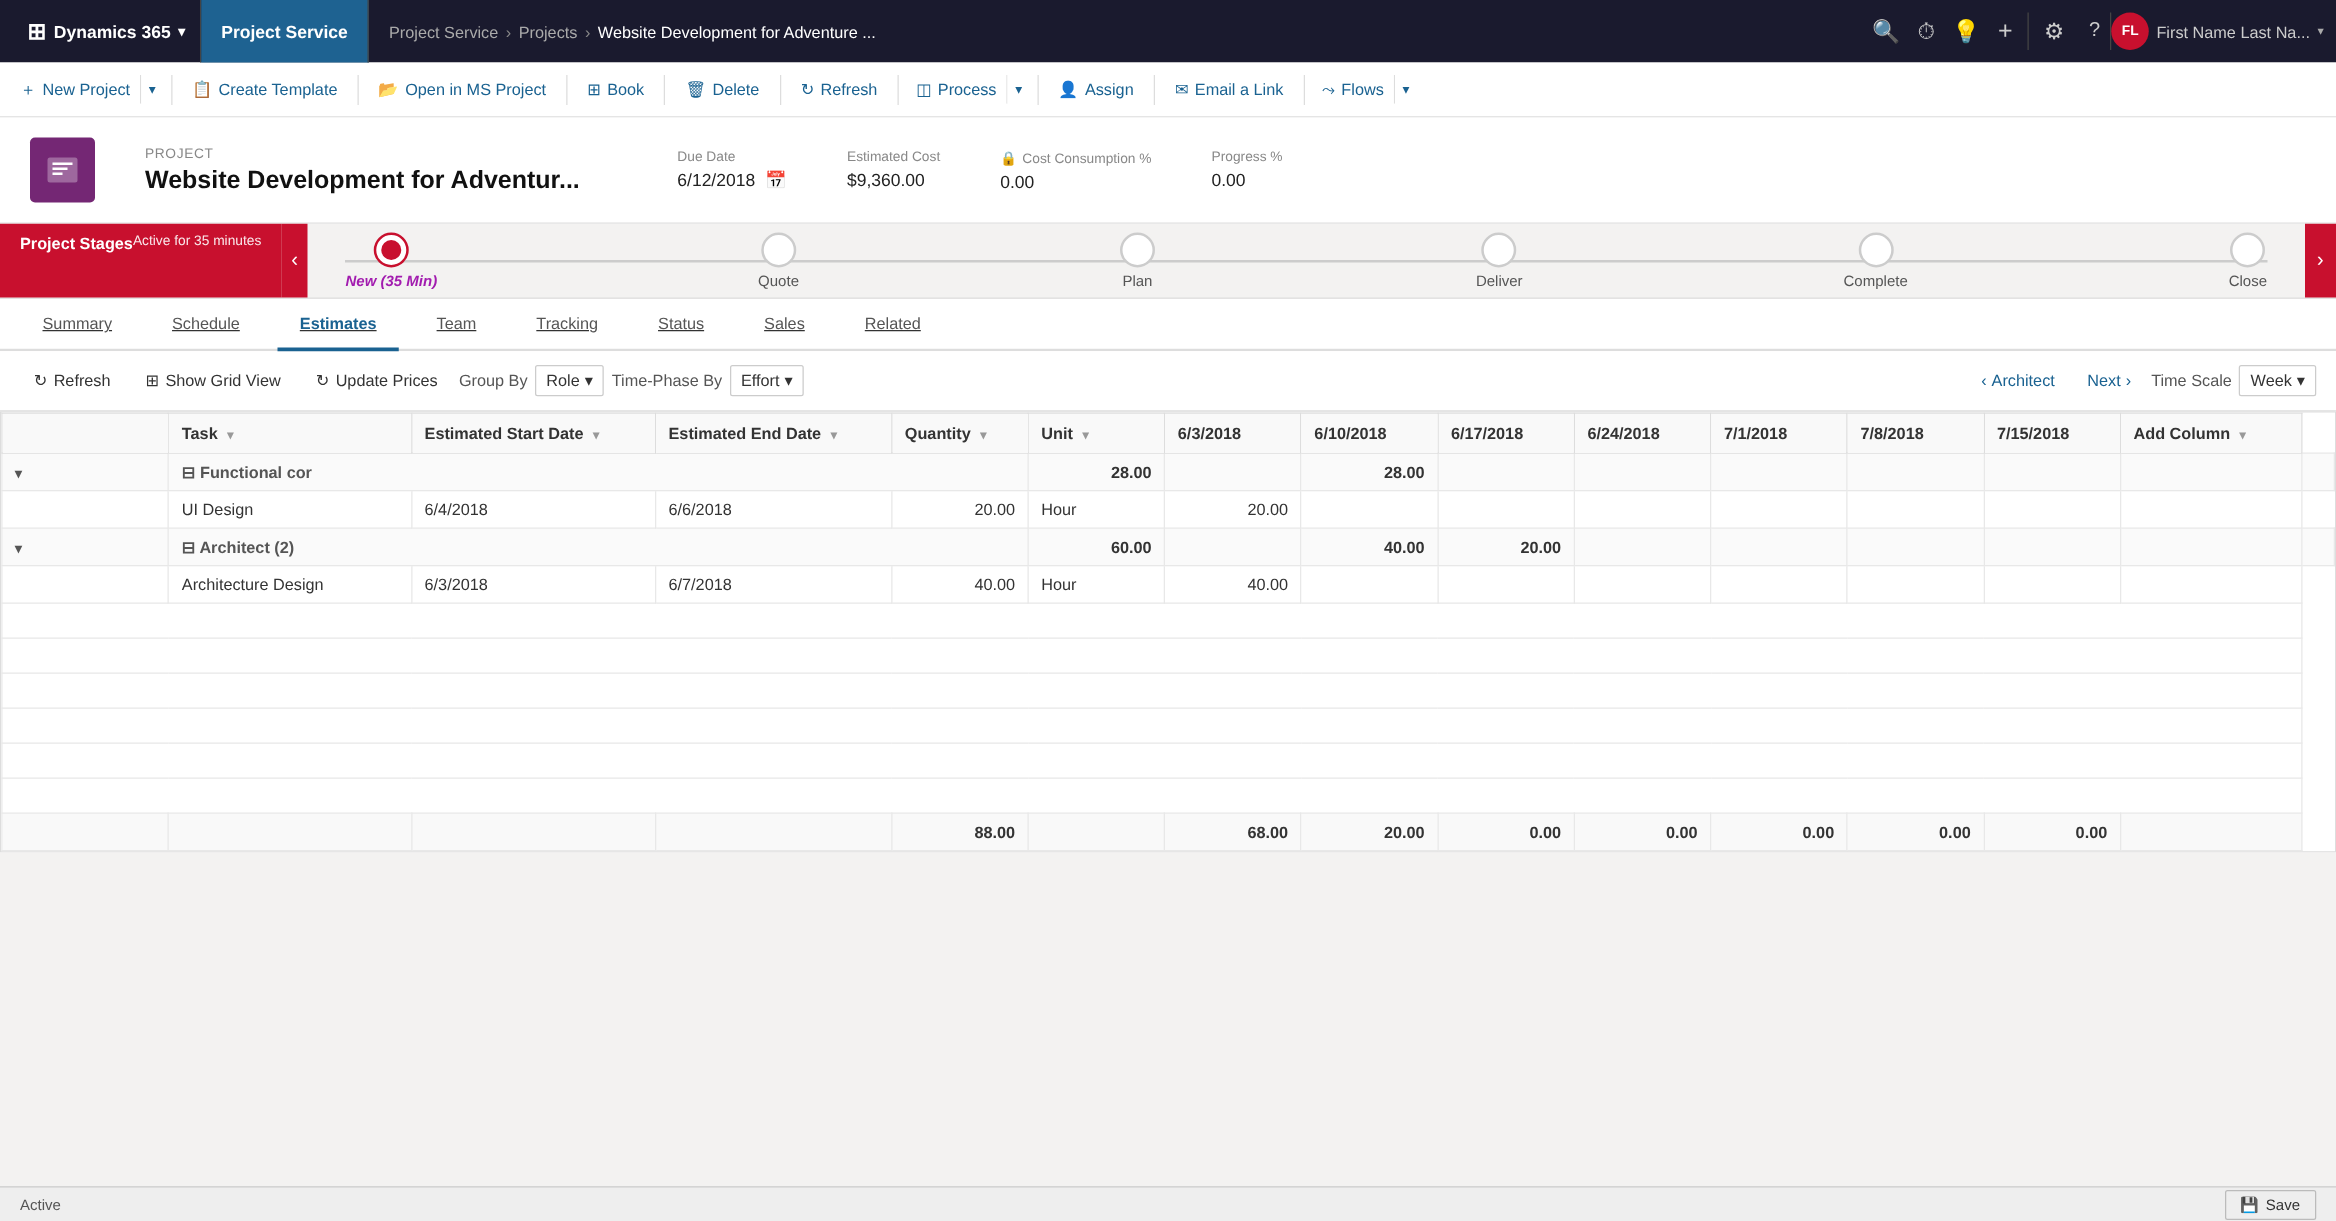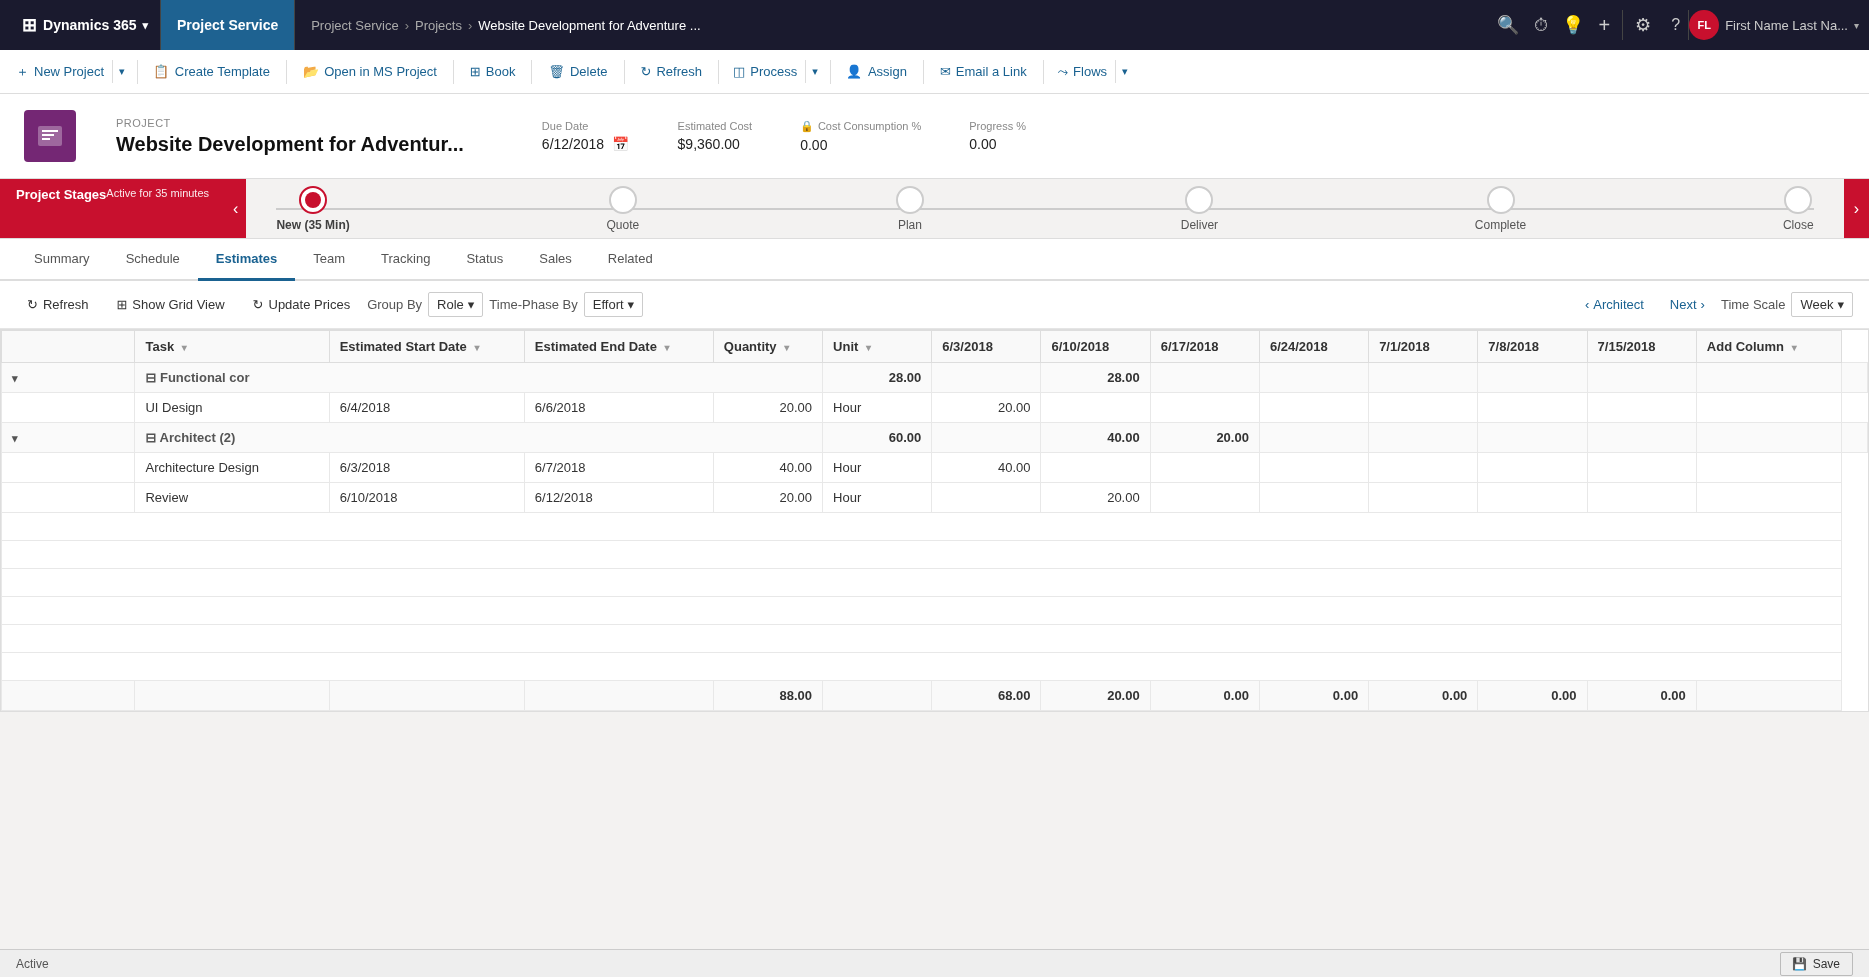--- a/index.html
+++ b/index.html
@@ -130,42 +130,42 @@
     }
     .stage-circle.active {
       border-color: #c8102e; background: #fff;
     }
     .stage-circle.active::after {
       content: ''; width: 16px; height: 16px;
       border-radius: 50%; background: #c8102e;
       position: absolute;
     }
     .stage-name { font-size: 12px; color: #555; }
-    .stage-name.active { color: #404040; font-weight: 600; }
+    .stage-name.active { color: #a21caf; font-weight: 600; font-style: italic; }
     .stage-chevron-right {
       background: #c8102e; color: #fff; border: none;
       height: 100%; padding: 0 10px; cursor: pointer; font-size: 16px;
       display: flex; align-items: center; flex-shrink: 0;
     }
     .stages-track {
       display: flex; align-items: center; flex: 1; padding: 0 30px;
       position: relative;
     }
     .stages-track-line {
       position: absolute; top: 50%; left: 30px; right: 30px;
       height: 2px; background: #ccc; transform: translateY(-50%);
     }
     .stages-track-steps {
       display: flex; justify-content: space-between; width: 100%; position: relative; z-index: 1;
     }
 
     
     .tabs-bar {
       background: #fff; border-bottom: 2px solid #ddd;
-      display: flex; padding: 0 16px; gap: 0;
+      display: flex; padding: 0 16px; gap: 12px; text-decoration: underline;
     }
     .tab {
       padding: 12px 18px; font-size: 13px; color: #555;
       cursor: pointer; border-bottom: 3px solid transparent;
       margin-bottom: -2px;
     }
     .tab.active { color: #1a6291; border-bottom-color: #1a6291; font-weight: 600; }
 
     
     .estimates-content { background: #fff; margin: 0; padding: 0; }
@@ -581,36 +581,20 @@
       <td class="numeric">40.00</td>
       <td class="numeric"></td>
       <td class="numeric"></td>
       <td class="numeric"></td>
       <td class="numeric"></td>
       <td class="numeric"></td>
       <td class="numeric"></td>
       <td></td>
     </tr>
           <tr>
-      <td></td>
-      <td>Review</td>
-      <td>6/10/2018</td>
-      <td>6/12/2018</td>
-      <td class="numeric">20.00</td>
-      <td>Hour</td>
-      <td class="numeric"></td>
-      <td class="numeric">20.00</td>
-      <td class="numeric"></td>
-      <td class="numeric"></td>
-      <td class="numeric"></td>
-      <td class="numeric"></td>
-      <td class="numeric"></td>
-      <td></td>
-    </tr>
-          <tr>
             <td colspan="14" style="height:28px;border:1px solid #e8e8e8;"></td>
           </tr>
           <tr>
             <td colspan="14" style="height:28px;border:1px solid #e8e8e8;"></td>
           </tr>
           <tr>
             <td colspan="14" style="height:28px;border:1px solid #e8e8e8;"></td>
           </tr>
           <tr>
             <td colspan="14" style="height:28px;border:1px solid #e8e8e8;"></td>

